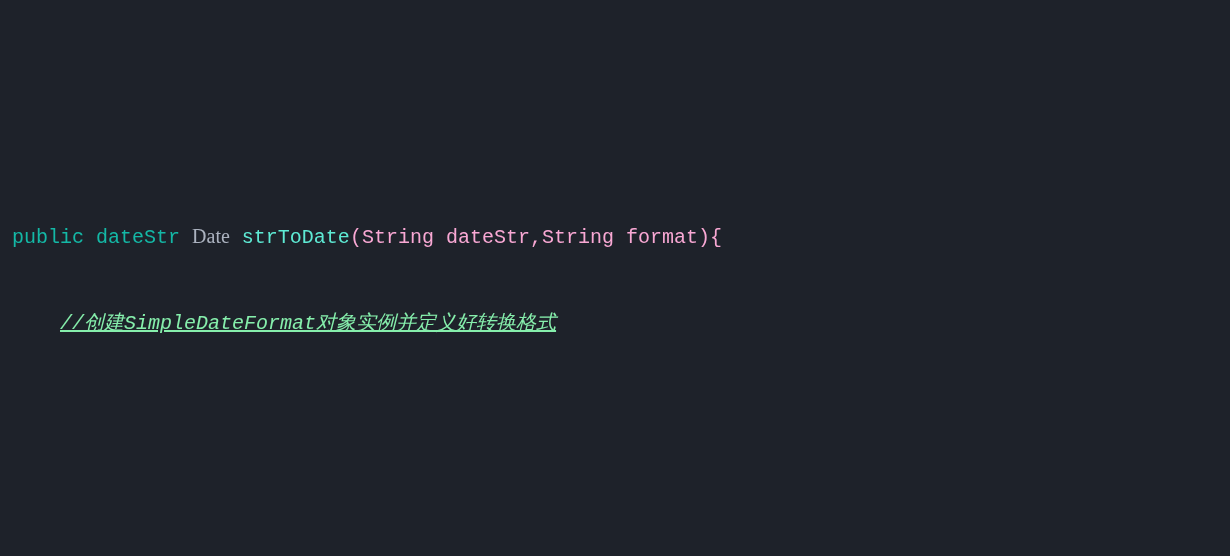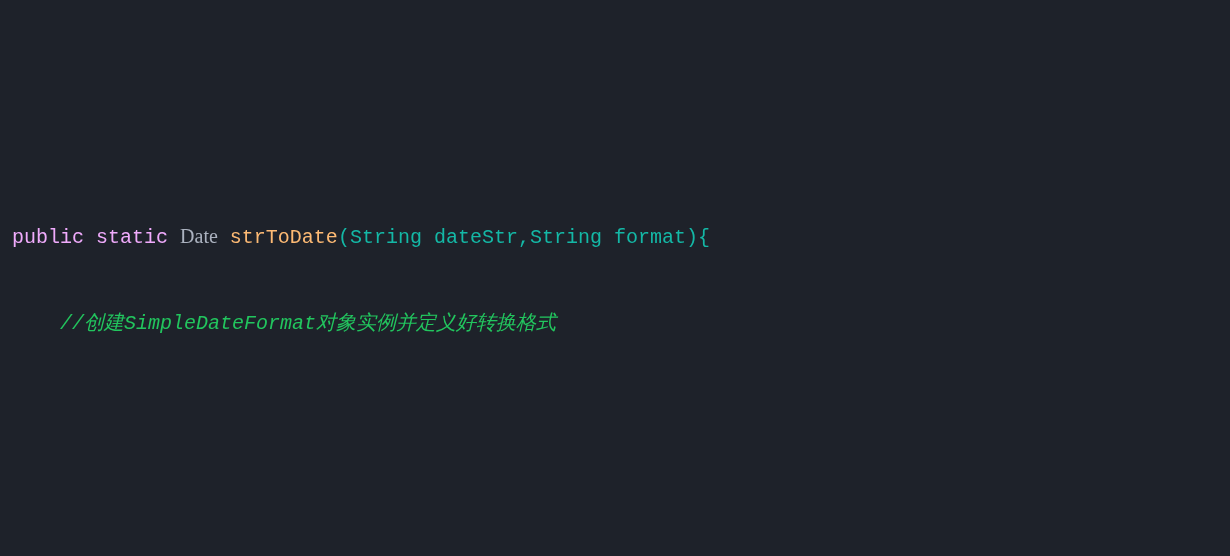--- a/index.html
+++ b/index.html
@@ -20,47 +20,48 @@
       white-space: pre;
     }
     .code-container {
       padding: 0 0 0 12px;
     }
     .line {
       display: block;
       min-height: 43px;
     }
     .keyword {
-      color: #f0abfc;
+      color: #14b8a6;
     }
     .type {
       color: #abb2bf;
       font-family: Liberation Serif, serif;
     }
     .method-name {
-      color: #fdba74;
+      color: #5eead4;
     }
     .comment {
-      color: #22c55e;
+      color: #86efac;
       font-style: italic;
+      text-decoration: underline;
     }
     .operator {
       color: #abb2bf;
     }
     .punctuation {
-      color: #14b8a6;
+      color: #f9a8d4;
     }
   </style>
 </head>
 <body>
 
 
 
 <div class="code-container">
-<span class="line"><span class="keyword">public</span> <span class="keyword">static</span> <span class="type">Date</span> <span class="method-name">strToDate</span><span class="punctuation">(String dateStr,String format){</span></span>
+<span class="line"><span class="keyword">public</span> <span class="keyword">dateStr</span> <span class="type">Date</span> <span class="method-name">strToDate</span><span class="punctuation">(String dateStr,String format){</span></span>
 <span class="line">    <span class="comment">//创建SimpleDateFormat对象实例并定义好转换格式</span></span>
 <span class="line"> </span>
 
 
 
 
 
 
 
 

